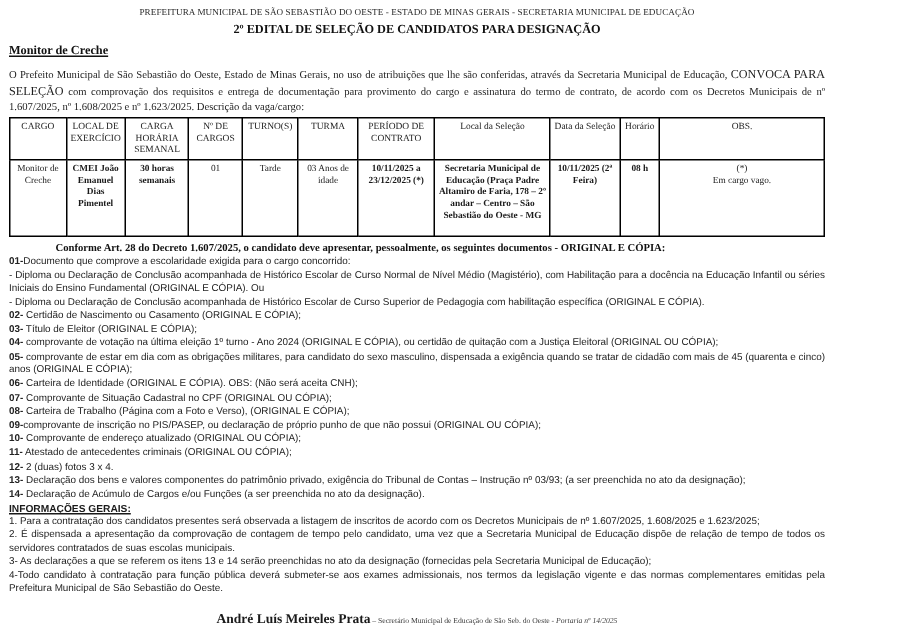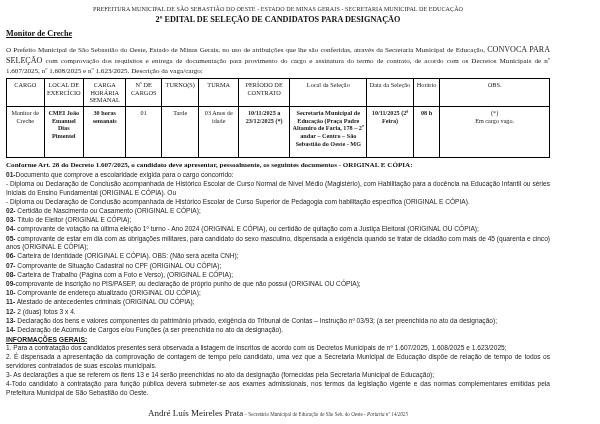--- a/index.html
+++ b/index.html
@@ -103,20 +103,21 @@
   .obs-line { display: block; }
 
   
   .req-head {
     font-family: "Liberation Serif", serif;
     font-size: 7.1px;
     font-weight: bold;
     margin-top: 3px;
     line-height: 1.3;
     color: #111;
+    margin-left: 31px;
   }
   .item {
     font-family: "Liberation Sans", sans-serif;
     font-size: 6.6px;
     line-height: 1.32;
     text-align: justify;
     color: #232323;
     margin-top: 0.5px;
   }
   .item .num { font-weight: bold; }
@@ -133,20 +134,21 @@
   
   .sig {
     text-align: center;
     margin-top: 3px;
     line-height: 1.2;
   }
   .sig-name {
     font-family: "Liberation Serif", serif;
     font-size: 9px;
     color: #1a1a1a;
+    font-weight: bold;
   }
   .sig-role {
     font-family: "Liberation Serif", serif;
     font-size: 5.1px;
     color: #3a3a3a;
   }
   .sig-portaria {
     font-family: "Liberation Serif", serif;
     font-size: 5.1px;
     font-style: italic;

